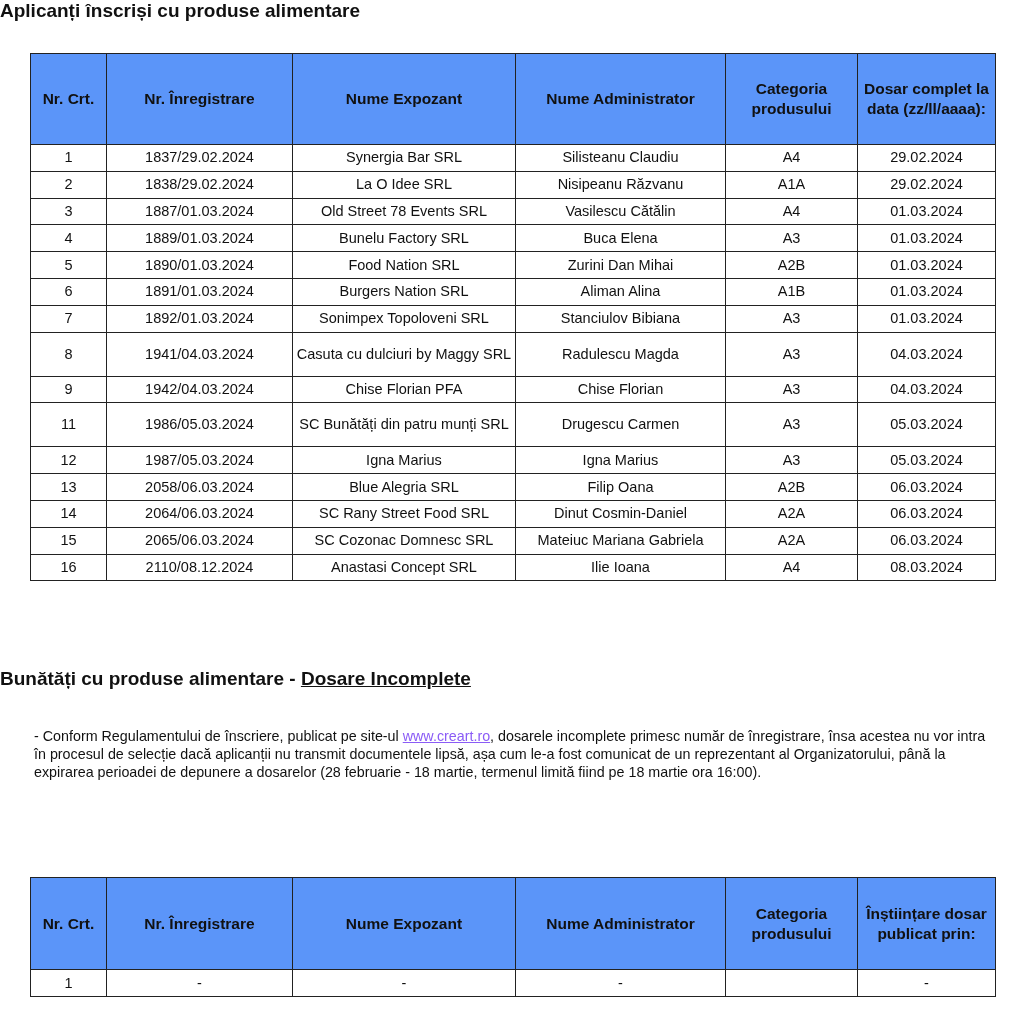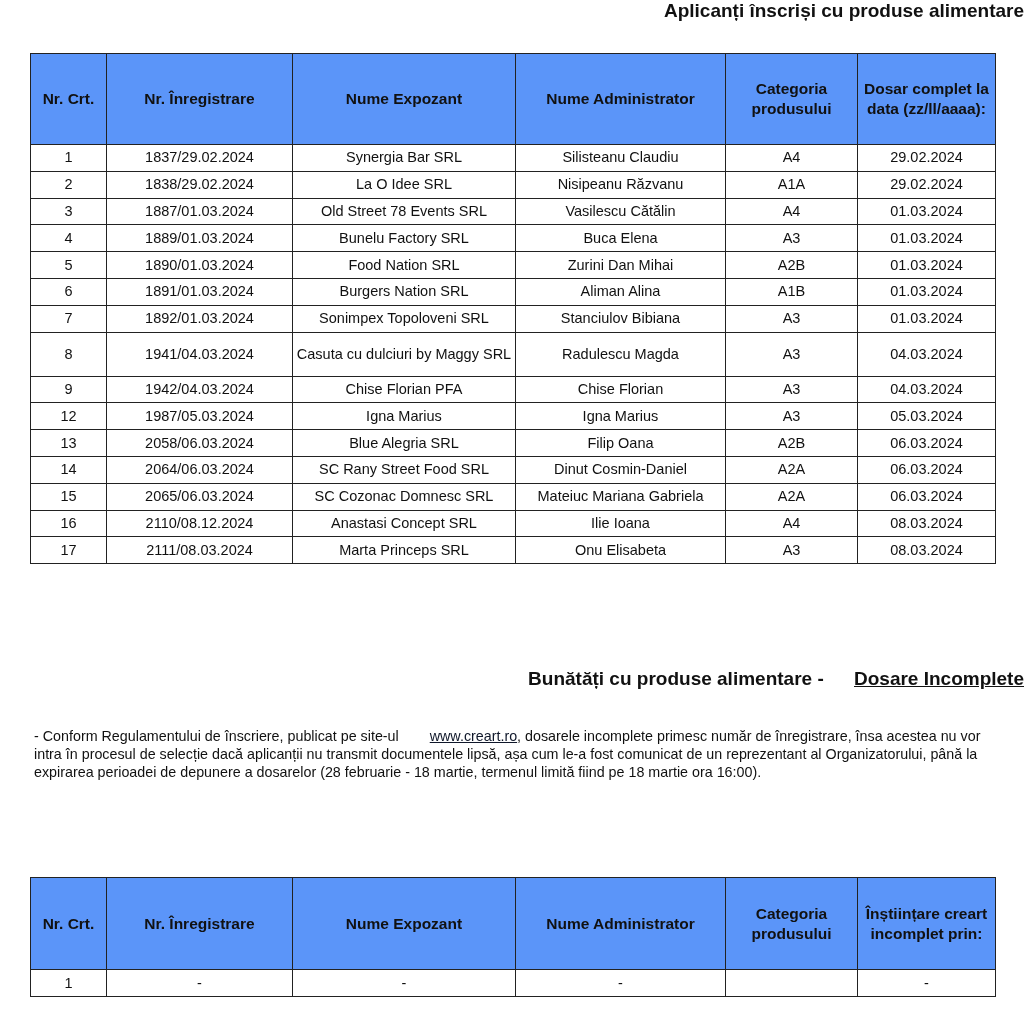--- a/index.html
+++ b/index.html
@@ -1,36 +1,36 @@
 <!DOCTYPE html>
 <html><head>
 <meta charset="utf-8">
 <style>
   html, body { margin: 0; padding: 0; background: #ffffff; }
   body { width: 1024px; height: 1024px; position: relative; overflow: hidden;
          font-family: "Liberation Sans", sans-serif; color: #111; }
-  .title { position: absolute; left: 0; width: 1024px; text-align: right;
+  .title { position: absolute; left: 0; width: 1024px; text-align: left;
            font-family: "Liberation Sans", sans-serif; font-weight: bold; font-size: 19px; }
   #title1 { top: 0px; }
   #title2 { top: 668px; }
-  .title u { text-decoration: underline; margin-left: 25px; }
+  .title u { text-decoration: underline; }
   table { position: absolute; left: 30px; border-collapse: collapse; table-layout: fixed; width: 965px; }
   td, th { border: 1.5px solid #222; text-align: center; vertical-align: middle; padding: 0 2px;
            font-size: 14.5px; line-height: 17px; }
   th { background: #5b95f9; font-weight: bold; font-size: 15.5px; line-height: 20px; color: #111; }
   #table1 { top: 53px; }
   #table2 { top: 877px; }
   #table1 thead tr { height: 91px; }
   #table1 tbody tr { height: 26.8px; }
   #table1 tbody tr.tall { height: 44px; }
   #table2 thead tr { height: 92px; }
   #table2 tbody tr { height: 27px; }
   .notes { position: absolute; left: 34px; top: 727px; width: 960px; font-size: 14.3px; line-height: 18px; }
   .notes p { margin: 0 0 6px 0; }
-  .notes a { color: #0f172a; text-decoration: underline; margin-left: 27px; }
+  .notes a { color: #8b5cf6; text-decoration: underline; }
   col.c1 { width: 76px; } col.c2 { width: 186px; } col.c3 { width: 223px; }
   col.c4 { width: 210px; } col.c5 { width: 132px; } col.c6 { width: 138px; }
 </style>
 </head>
 <body>
 
 <div class="title" id="title1">Aplicanți înscriși cu produse alimentare</div>
 
 <table id="table1">
   <colgroup>
@@ -117,20 +117,28 @@
         <td>04.03.2024</td>
       </tr>
       <tr>
         <td>9</td>
         <td>1942/04.03.2024</td>
         <td>Chise Florian PFA</td>
         <td>Chise Florian</td>
         <td>A3</td>
         <td>04.03.2024</td>
       </tr>
+      <tr class="tall">
+        <td>11</td>
+        <td>1986/05.03.2024</td>
+        <td>SC Bunătăți din patru munți SRL</td>
+        <td>Drugescu Carmen</td>
+        <td>A3</td>
+        <td>05.03.2024</td>
+      </tr>
       <tr>
         <td>12</td>
         <td>1987/05.03.2024</td>
         <td>Igna Marius</td>
         <td>Igna Marius</td>
         <td>A3</td>
         <td>05.03.2024</td>
       </tr>
       <tr>
         <td>13</td>
@@ -155,28 +163,20 @@
         <td>Mateiuc Mariana Gabriela</td>
         <td>A2A</td>
         <td>06.03.2024</td>
       </tr>
       <tr>
         <td>16</td>
         <td>2110/08.12.2024</td>
         <td>Anastasi Concept SRL</td>
         <td>Ilie Ioana</td>
         <td>A4</td>
-        <td>08.03.2024</td>
-      </tr>
-      <tr>
-        <td>17</td>
-        <td>2111/08.03.2024</td>
-        <td>Marta Princeps SRL</td>
-        <td>Onu Elisabeta</td>
-        <td>A3</td>
         <td>08.03.2024</td>
       </tr>
     </tbody>
 </table>
 
 <div class="title" id="title2">
   <span>Bunătăți cu produse alimentare - </span><u>Dosare Incomplete</u>
 </div>
 
 <div class="notes">
@@ -192,21 +192,21 @@
       <col class="c5">
       <col class="c6">
     </colgroup>
   <thead>
     <tr>
       <th>Nr. Crt.</th>
       <th>Nr. Înregistrare</th>
       <th>Nume Expozant</th>
       <th>Nume Administrator</th>
       <th>Categoria produsului</th>
-      <th>Înștiințare creart incomplet prin:</th>
+      <th>Înștiințare dosar publicat prin:</th>
     </tr>
   </thead>
   <tbody id="tbody2">
       <tr>
         <td>1</td>
         <td>-</td>
         <td>-</td>
         <td>-</td>
         <td></td>
         <td>-</td>

